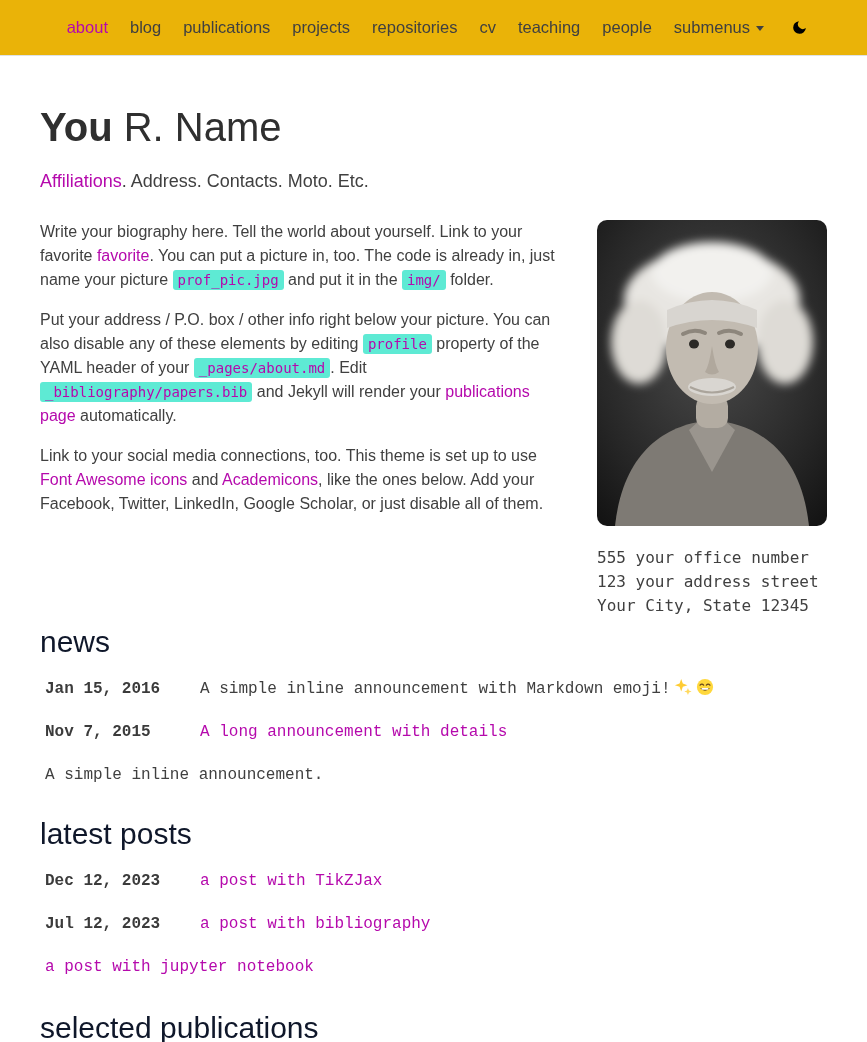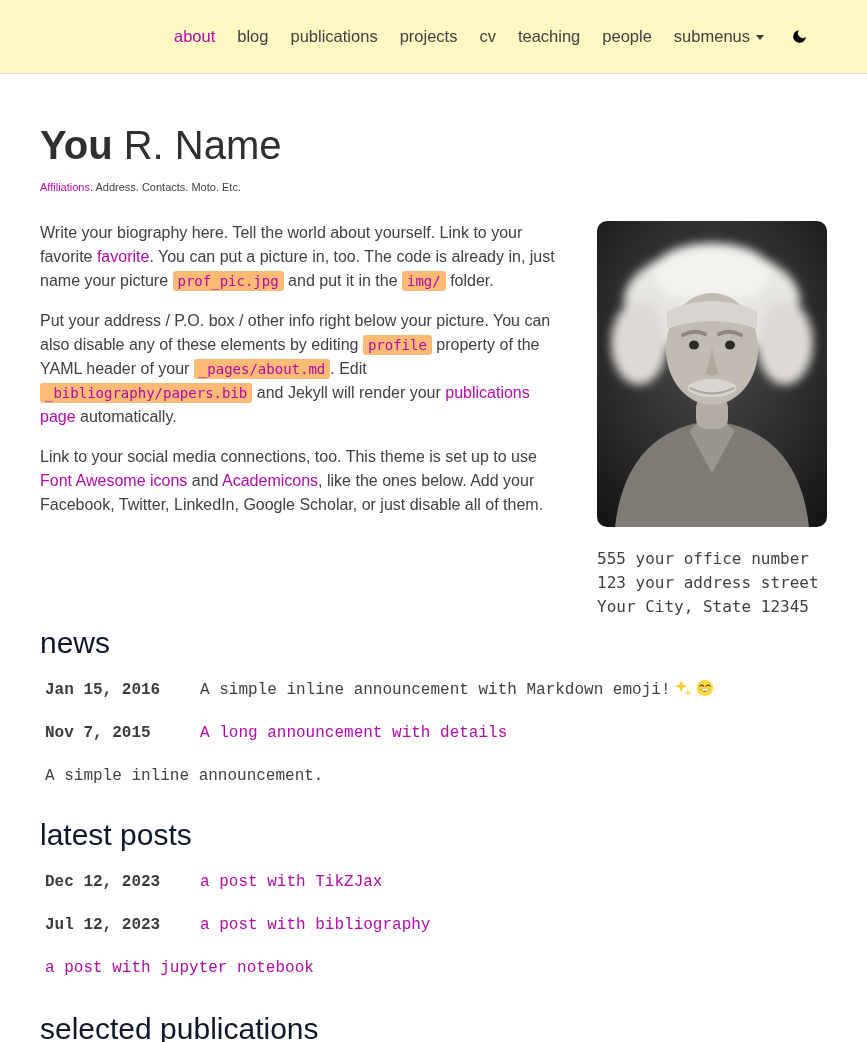--- a/index.html
+++ b/index.html
@@ -6,22 +6,22 @@
   html, body { background: #fff; }
   body {
     width: 867px; min-height: 1042px; margin: 0 auto;
     font-family: "Liberation Sans", "DejaVu Sans", sans-serif;
     color: #404040; font-size: 16px; overflow-x: hidden;
   }
   a { color: #b509ac; text-decoration: none; cursor: pointer; }
 
   
   .navbar {
-    height: 74px; display: flex; align-items: center;
-    background: #fef9c3; border-bottom: 1px solid #dee2e6;
+    height: 56px; display: flex; align-items: center;
+    background: #eab308; border-bottom: 1px solid #dee2e6;
     padding: 0 55px 0 40px;
   }
   .nav-list {
     margin-left: auto; display: flex; align-items: center; list-style: none;
   }
   .nav-list li { display: flex; align-items: center; }
   .nav-link {
     display: inline-block; padding: 8px 11px; color: #404040; font-size: 16.5px;
   }
   .nav-link.active { color: #b509ac; font-weight: 500; }
@@ -32,28 +32,28 @@
   }
   .mode-toggle {
     margin-left: 12px; background: none; border: none; cursor: pointer;
     display: flex; align-items: center; padding: 4px;
   }
 
   
   .container { padding: 0 40px; }
   h1.post-title { margin-top: 47px; font-size: 40px; font-weight: 400; color: #2f2f2f; line-height: 1.2; }
   h1.post-title .bold { font-weight: 700; }
-  .tagline { margin-top: 12px; font-size: 11px; color: #404040; }
+  .tagline { margin-top: 20px; font-size: 18px; color: #404040; }
 
   .bio-row { display: flex; gap: 30px; margin-top: 28px; }
   .bio-text { flex: 1; min-width: 0; }
   .bio-text p { margin: 0 0 16px; line-height: 24px; }
   code.inline-code {
     font-family: "DejaVu Sans Mono", "Liberation Mono", monospace;
-    font-size: 14px; color: #b509ac; background: #fdba74;
+    font-size: 14px; color: #b509ac; background: #5eead4;
     padding: 2px 5px; border-radius: 3px; white-space: nowrap;
   }
   .profile-col { width: 230px; flex-shrink: 0; }
   .profile-img {
     width: 230px; height: 306px; border-radius: 10px; overflow: hidden; display: block;
   }
   .address {
     margin-top: 20px; font-family: "DejaVu Sans Mono", "Liberation Mono", monospace;
     font-size: 16px; line-height: 24px; color: #404040;
   }
@@ -76,20 +76,23 @@
         <a class="nav-link active">about</a>
       </li>
     <li>
         <a class="nav-link">blog</a>
       </li>
     <li>
         <a class="nav-link">publications</a>
       </li>
     <li>
         <a class="nav-link">projects</a>
+      </li>
+    <li>
+        <a class="nav-link">repositories</a>
       </li>
     <li>
         <a class="nav-link">cv</a>
       </li>
     <li>
         <a class="nav-link">teaching</a>
       </li>
     <li>
         <a class="nav-link">people</a>
       </li>

